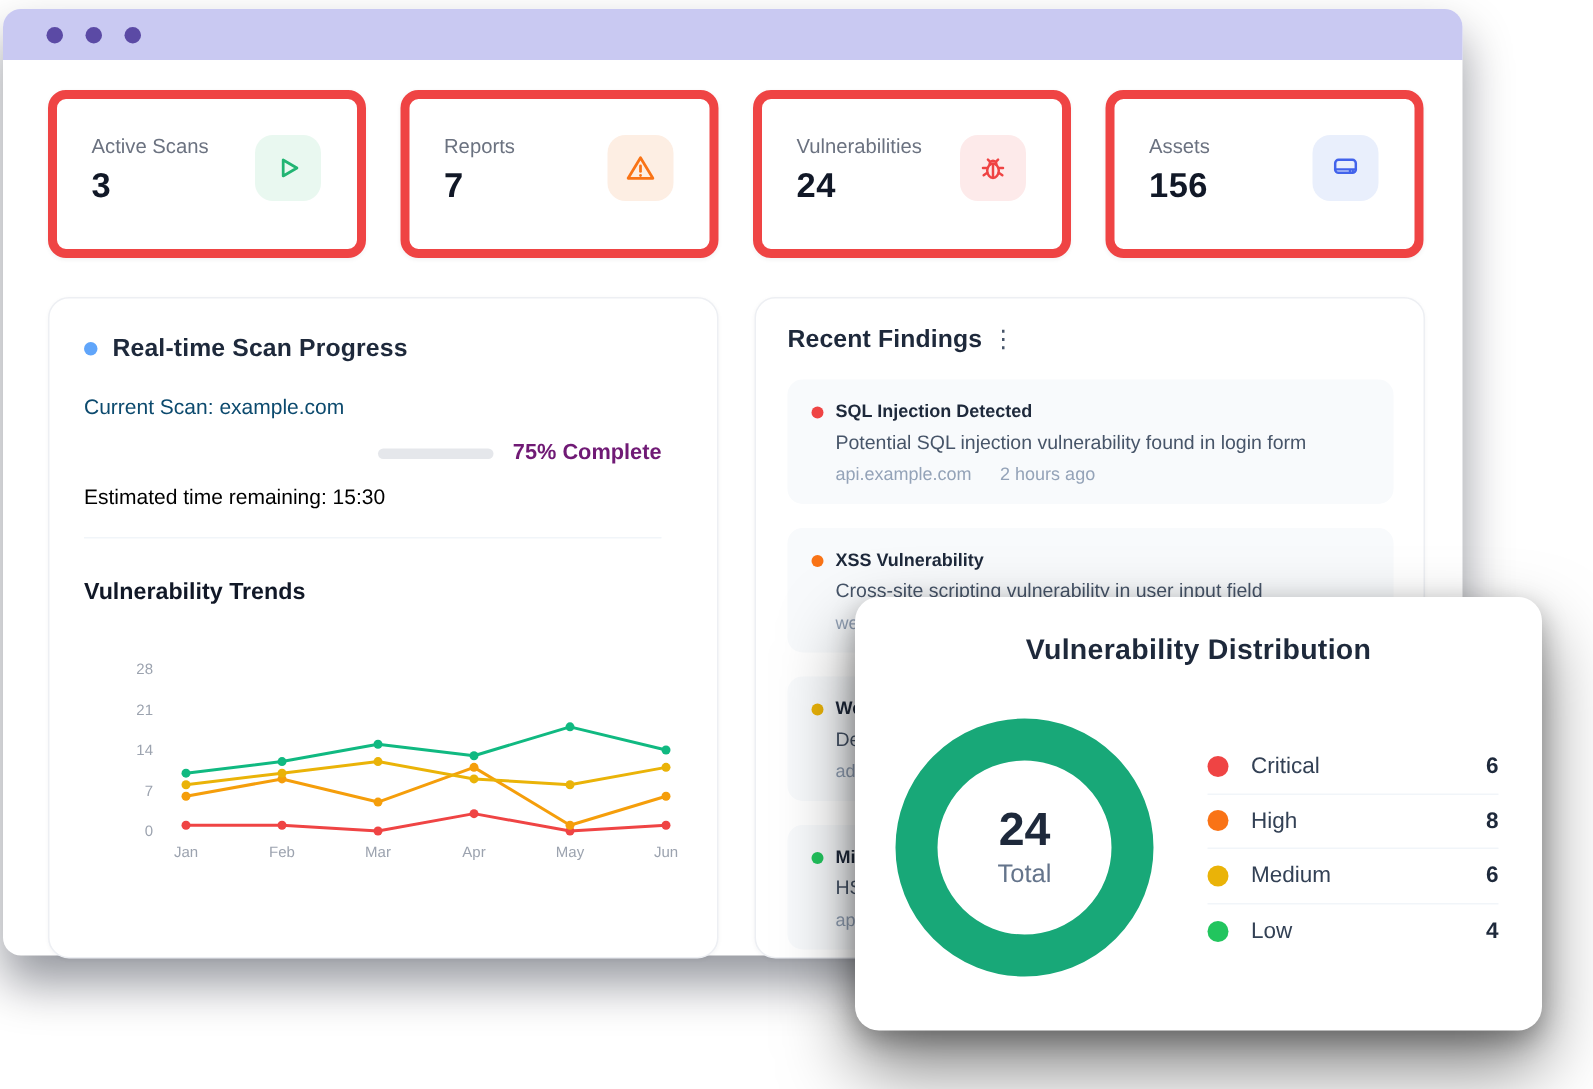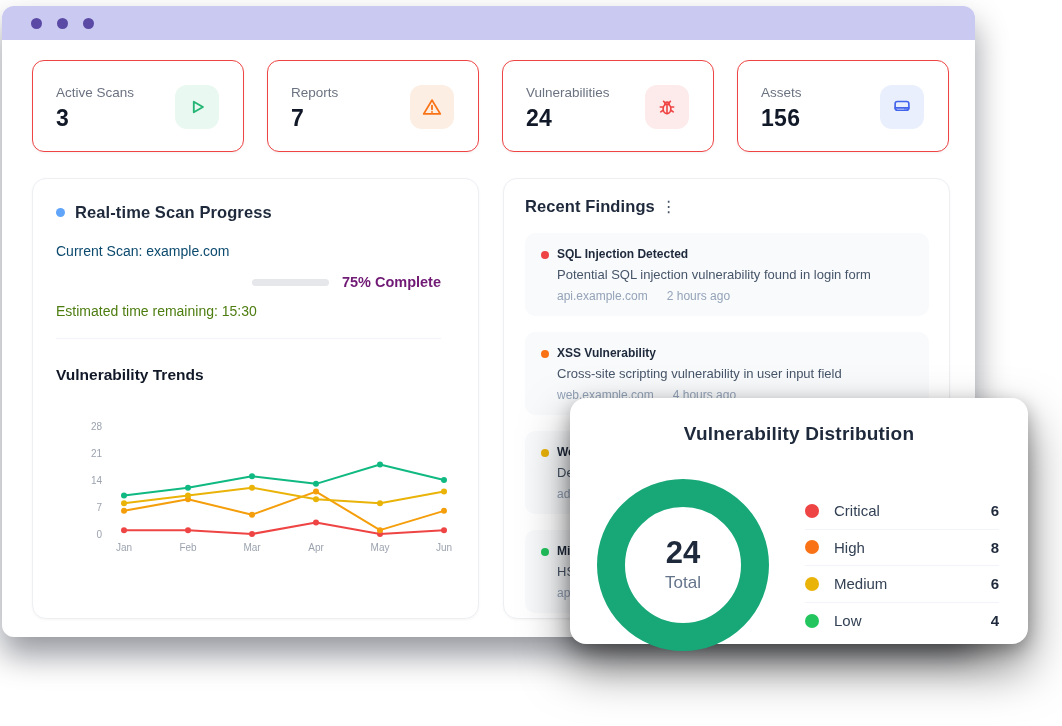--- a/index.html
+++ b/index.html
@@ -11,62 +11,62 @@
   .app-window { position:absolute; left:2px; top:6px; width:973px; height:631px;
     background:#ffffff; border-radius:12px;
     box-shadow:0 18px 32px rgba(2,6,23,.42); }
   .titlebar { height:34px; background:#c9c9f2; border-radius:12px 12px 0 0;
     display:flex; align-items:center; padding-left:29px; gap:15px; }
   .tdot { width:11px; height:11px; border-radius:50%; background:#5b4aa5; }
   .content { padding:20px 0 0 30px; }
 
   
   .stats-row { display:flex; gap:23px; }
-  .stat-card { position:relative; width:212px; height:92px; background:#fff;
-    border:1px solid #ef4444; border-radius:12px; padding:24px 0 0 23px;
+  .stat-card { position:relative; width:212px; height:112px; background:#fff;
+    border:6px solid #ef4444; border-radius:12px; padding:24px 0 0 23px;
     box-shadow:0 1px 3px rgba(15,23,42,.05); }
   .stat-label { font-size:13.5px; color:#6b7280; margin-bottom:5px; }
   .stat-value { font-size:23px; font-weight:700; color:#111827; letter-spacing:.3px; }
   .stat-icon-box { position:absolute; right:24px; top:24px; width:44px; height:44px;
     border-radius:12px; display:flex; align-items:center; justify-content:center; }
   .stat-icon-box svg { width:22px; height:22px; }
 
   
   .panels-row { display:flex; gap:24px; margin-top:26px; }
   .panel { background:#fff; border:1px solid #edeff3; border-radius:14px;
     box-shadow:0 1px 3px rgba(15,23,42,.04); }
   .scan-panel { width:447px; height:441px; padding:24px 37px 0 23px; }
   .panel-title-row { display:flex; align-items:center; gap:10px; }
   .status-dot { width:9px; height:9px; border-radius:50%; background:#60a5fa; }
   .panel-title { font-size:16.5px; font-weight:700; color:#1e293b; letter-spacing:.1px; }
   .scan-line { margin-top:21px; font-size:14px; color:#0c4a6e; }
   .progress-row { margin-top:15px; display:flex; align-items:center;
     justify-content:flex-end; gap:13px; }
   .progress-track { width:77px; height:7px; background:#e5e7eb; border-radius:4px; }
   .progress-label { font-size:14.5px; font-weight:600; color:#701a75; }
-  .eta-line { margin-top:13px; font-size:14px; color:#4d7c0f; }
+  .eta-line { margin-top:13px; font-size:14px; color:#000000; }
   .divider { margin-top:19px; border-top:1px solid #f1f5f9; }
   .trends-title { margin-top:27px; font-size:15.5px; font-weight:700; color:#111827; }
   .chart-wrap { margin-top:26px; }
   .tick-label { font-size:10px; fill:#9ca3af; }
   .month-label { font-size:10px; fill:#9ca3af; }
 
   
   .findings-panel { width:447px; height:441px; padding:18px 20px 0 21px; overflow:hidden; }
   .findings-head { display:flex; align-items:flex-start; justify-content:flex-start; }
   .menu-dots { font-size:16px; color:#475569; line-height:1; padding:2px 6px; cursor:pointer; }
   .finding-item { position:relative; margin-top:16px; background:#f8fafc;
     border-radius:10px; padding:14px 14px 13px 32px; }
   .finding-dot { position:absolute; left:16px; top:18px; width:8px; height:8px; border-radius:50%; }
   .finding-title { font-size:12px; font-weight:600; color:#1e293b; }
   .finding-desc { margin-top:6px; font-size:13px; color:#475569; }
   .finding-meta { margin-top:7px; display:flex; gap:19px; font-size:12px; color:#94a3b8; }
 
   
-  .modal { position:absolute; left:570px; top:398px; width:458px; height:246px;
+  .modal { position:absolute; left:570px; top:398px; width:458px; height:289px;
     background:#ffffff; border-radius:16px; z-index:10;
     box-shadow:0 24px 48px rgba(0,0,0,.50), 0 6px 18px rgba(0,0,0,.28); }
   .modal-title { margin-top:25px; text-align:center; font-size:19px; font-weight:700;
     color:#1e293b; letter-spacing:.2px; }
   .donut { position:absolute; left:27px; top:81px; width:172px; height:172px;
     border:28px solid #18a878; border-radius:50%;
     display:flex; flex-direction:column; align-items:center; justify-content:center; }
   .donut-total { font-size:31px; font-weight:800; color:#1e293b; line-height:1.05; }
   .donut-sub { font-size:17px; color:#64748b; margin-top:3px; }
   .legend { position:absolute; left:235px; top:95px; width:194px; }

